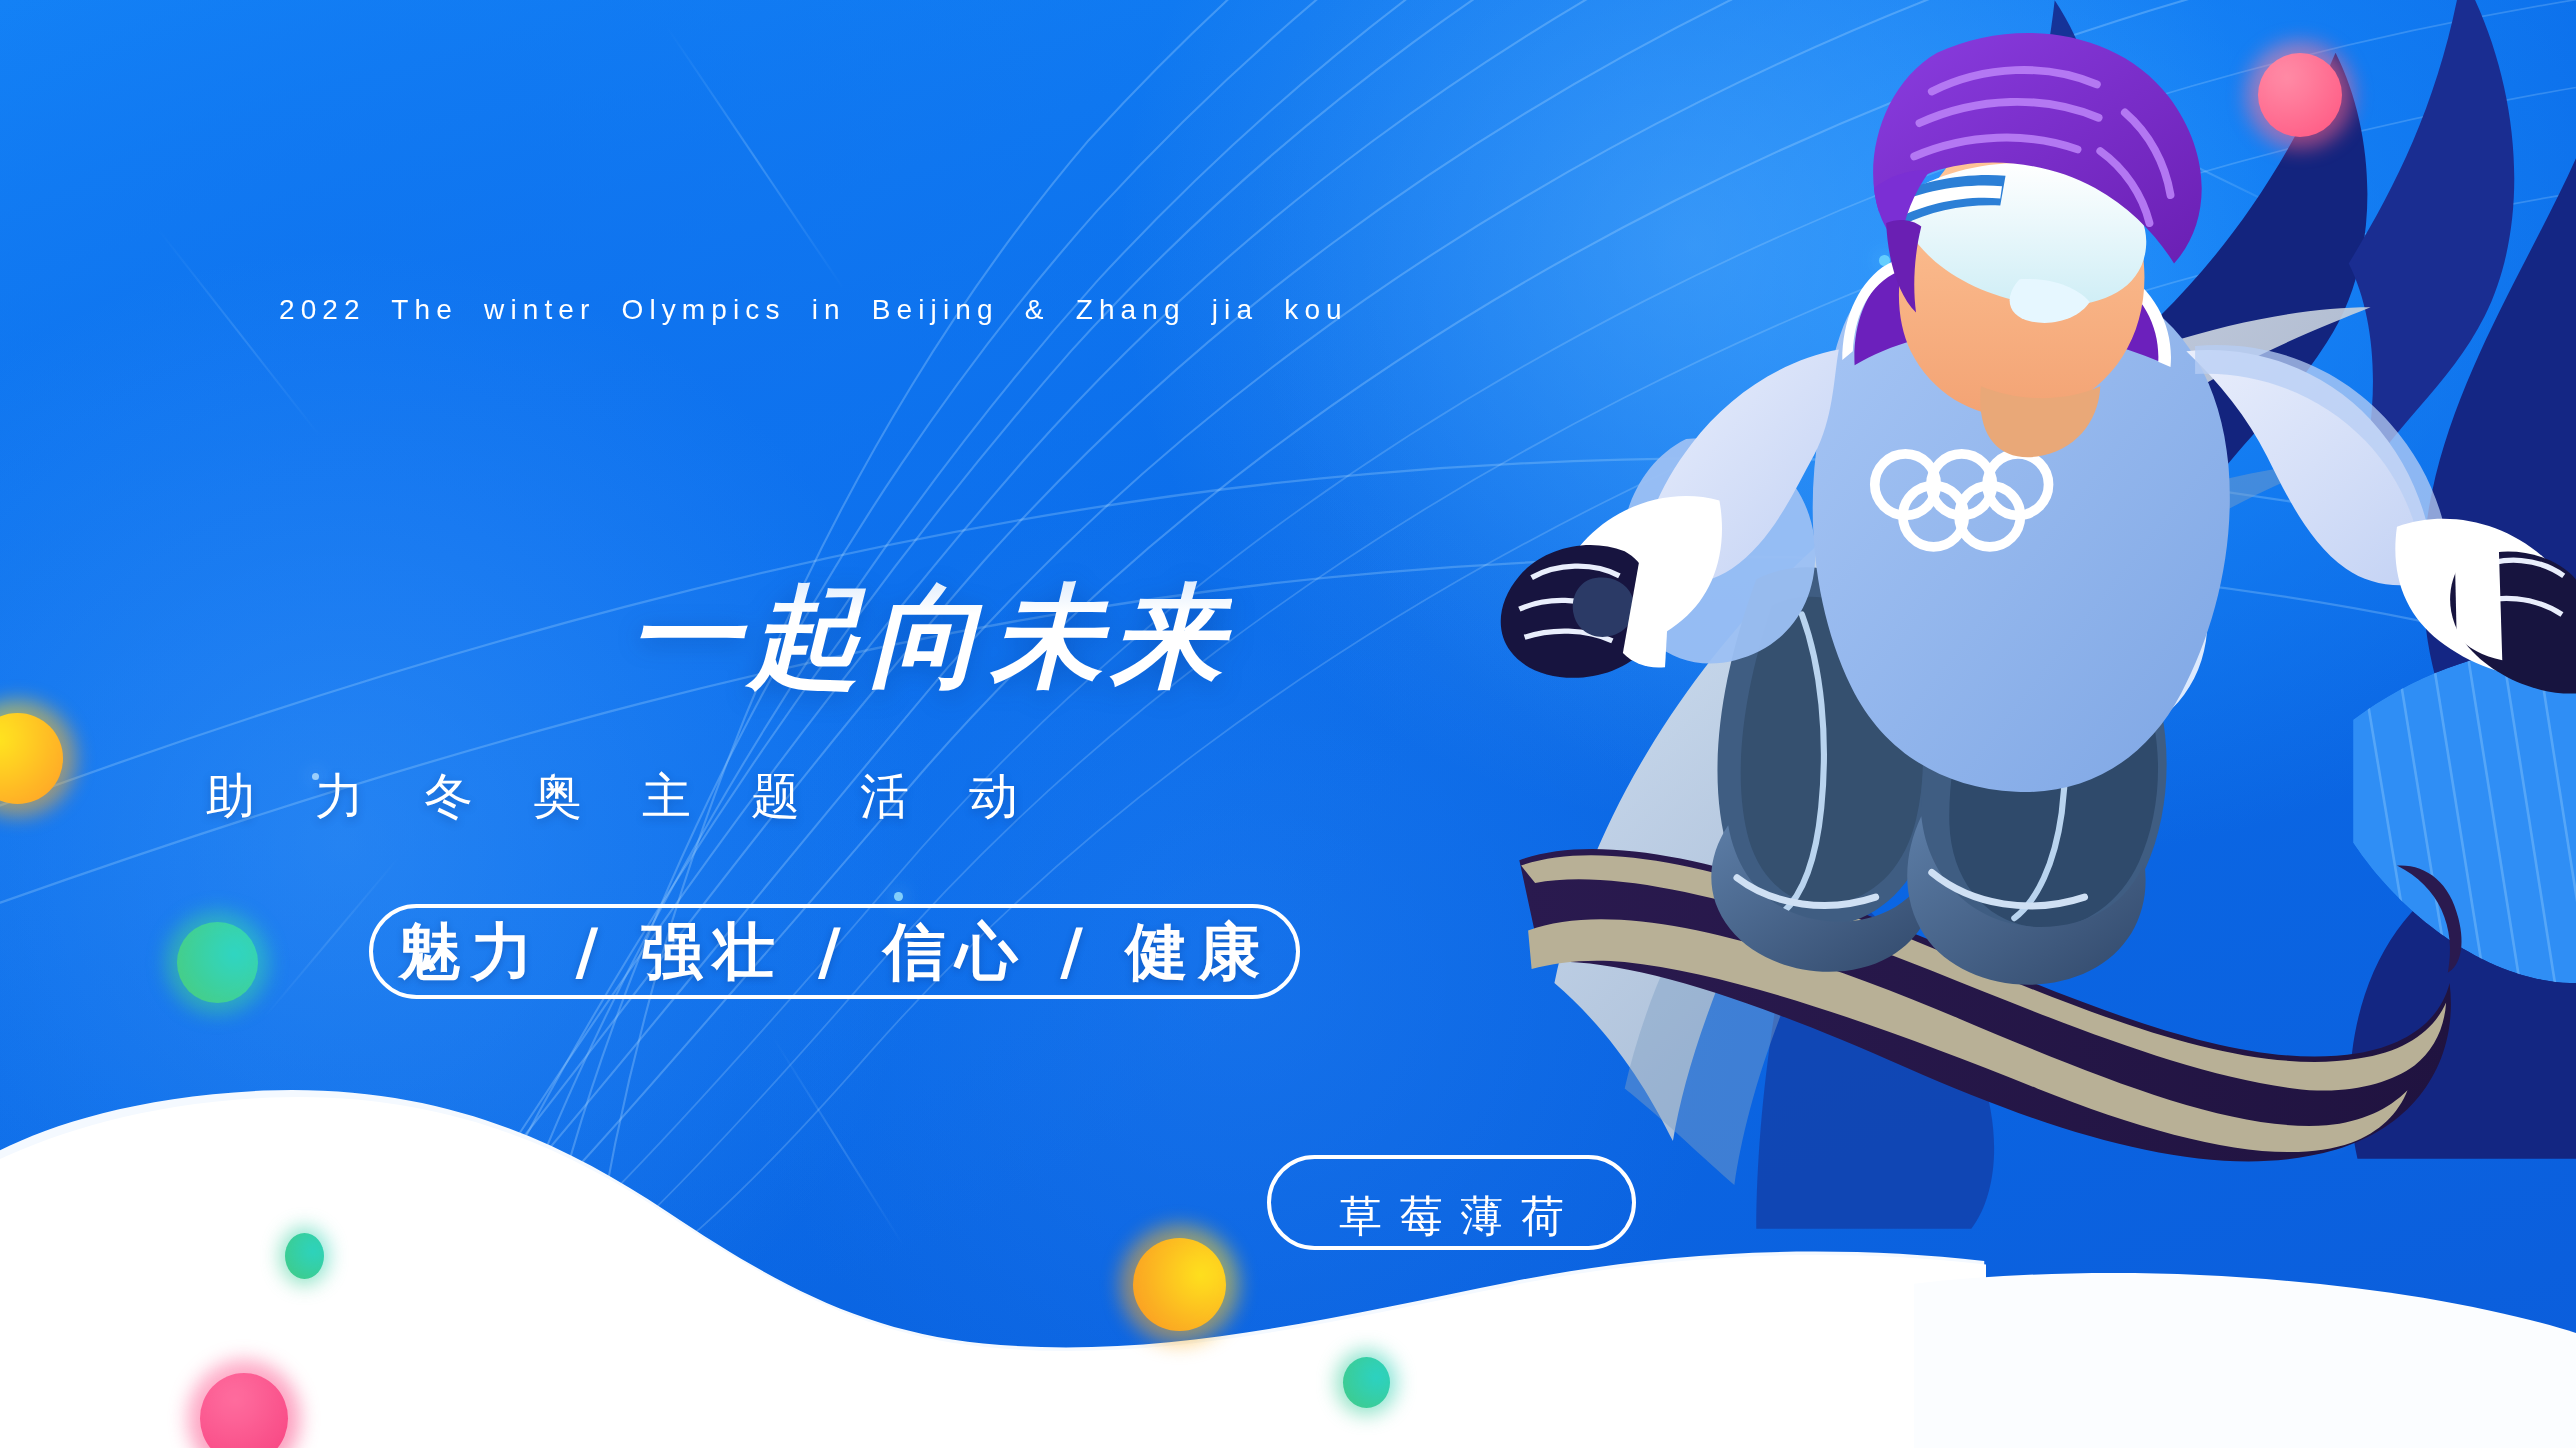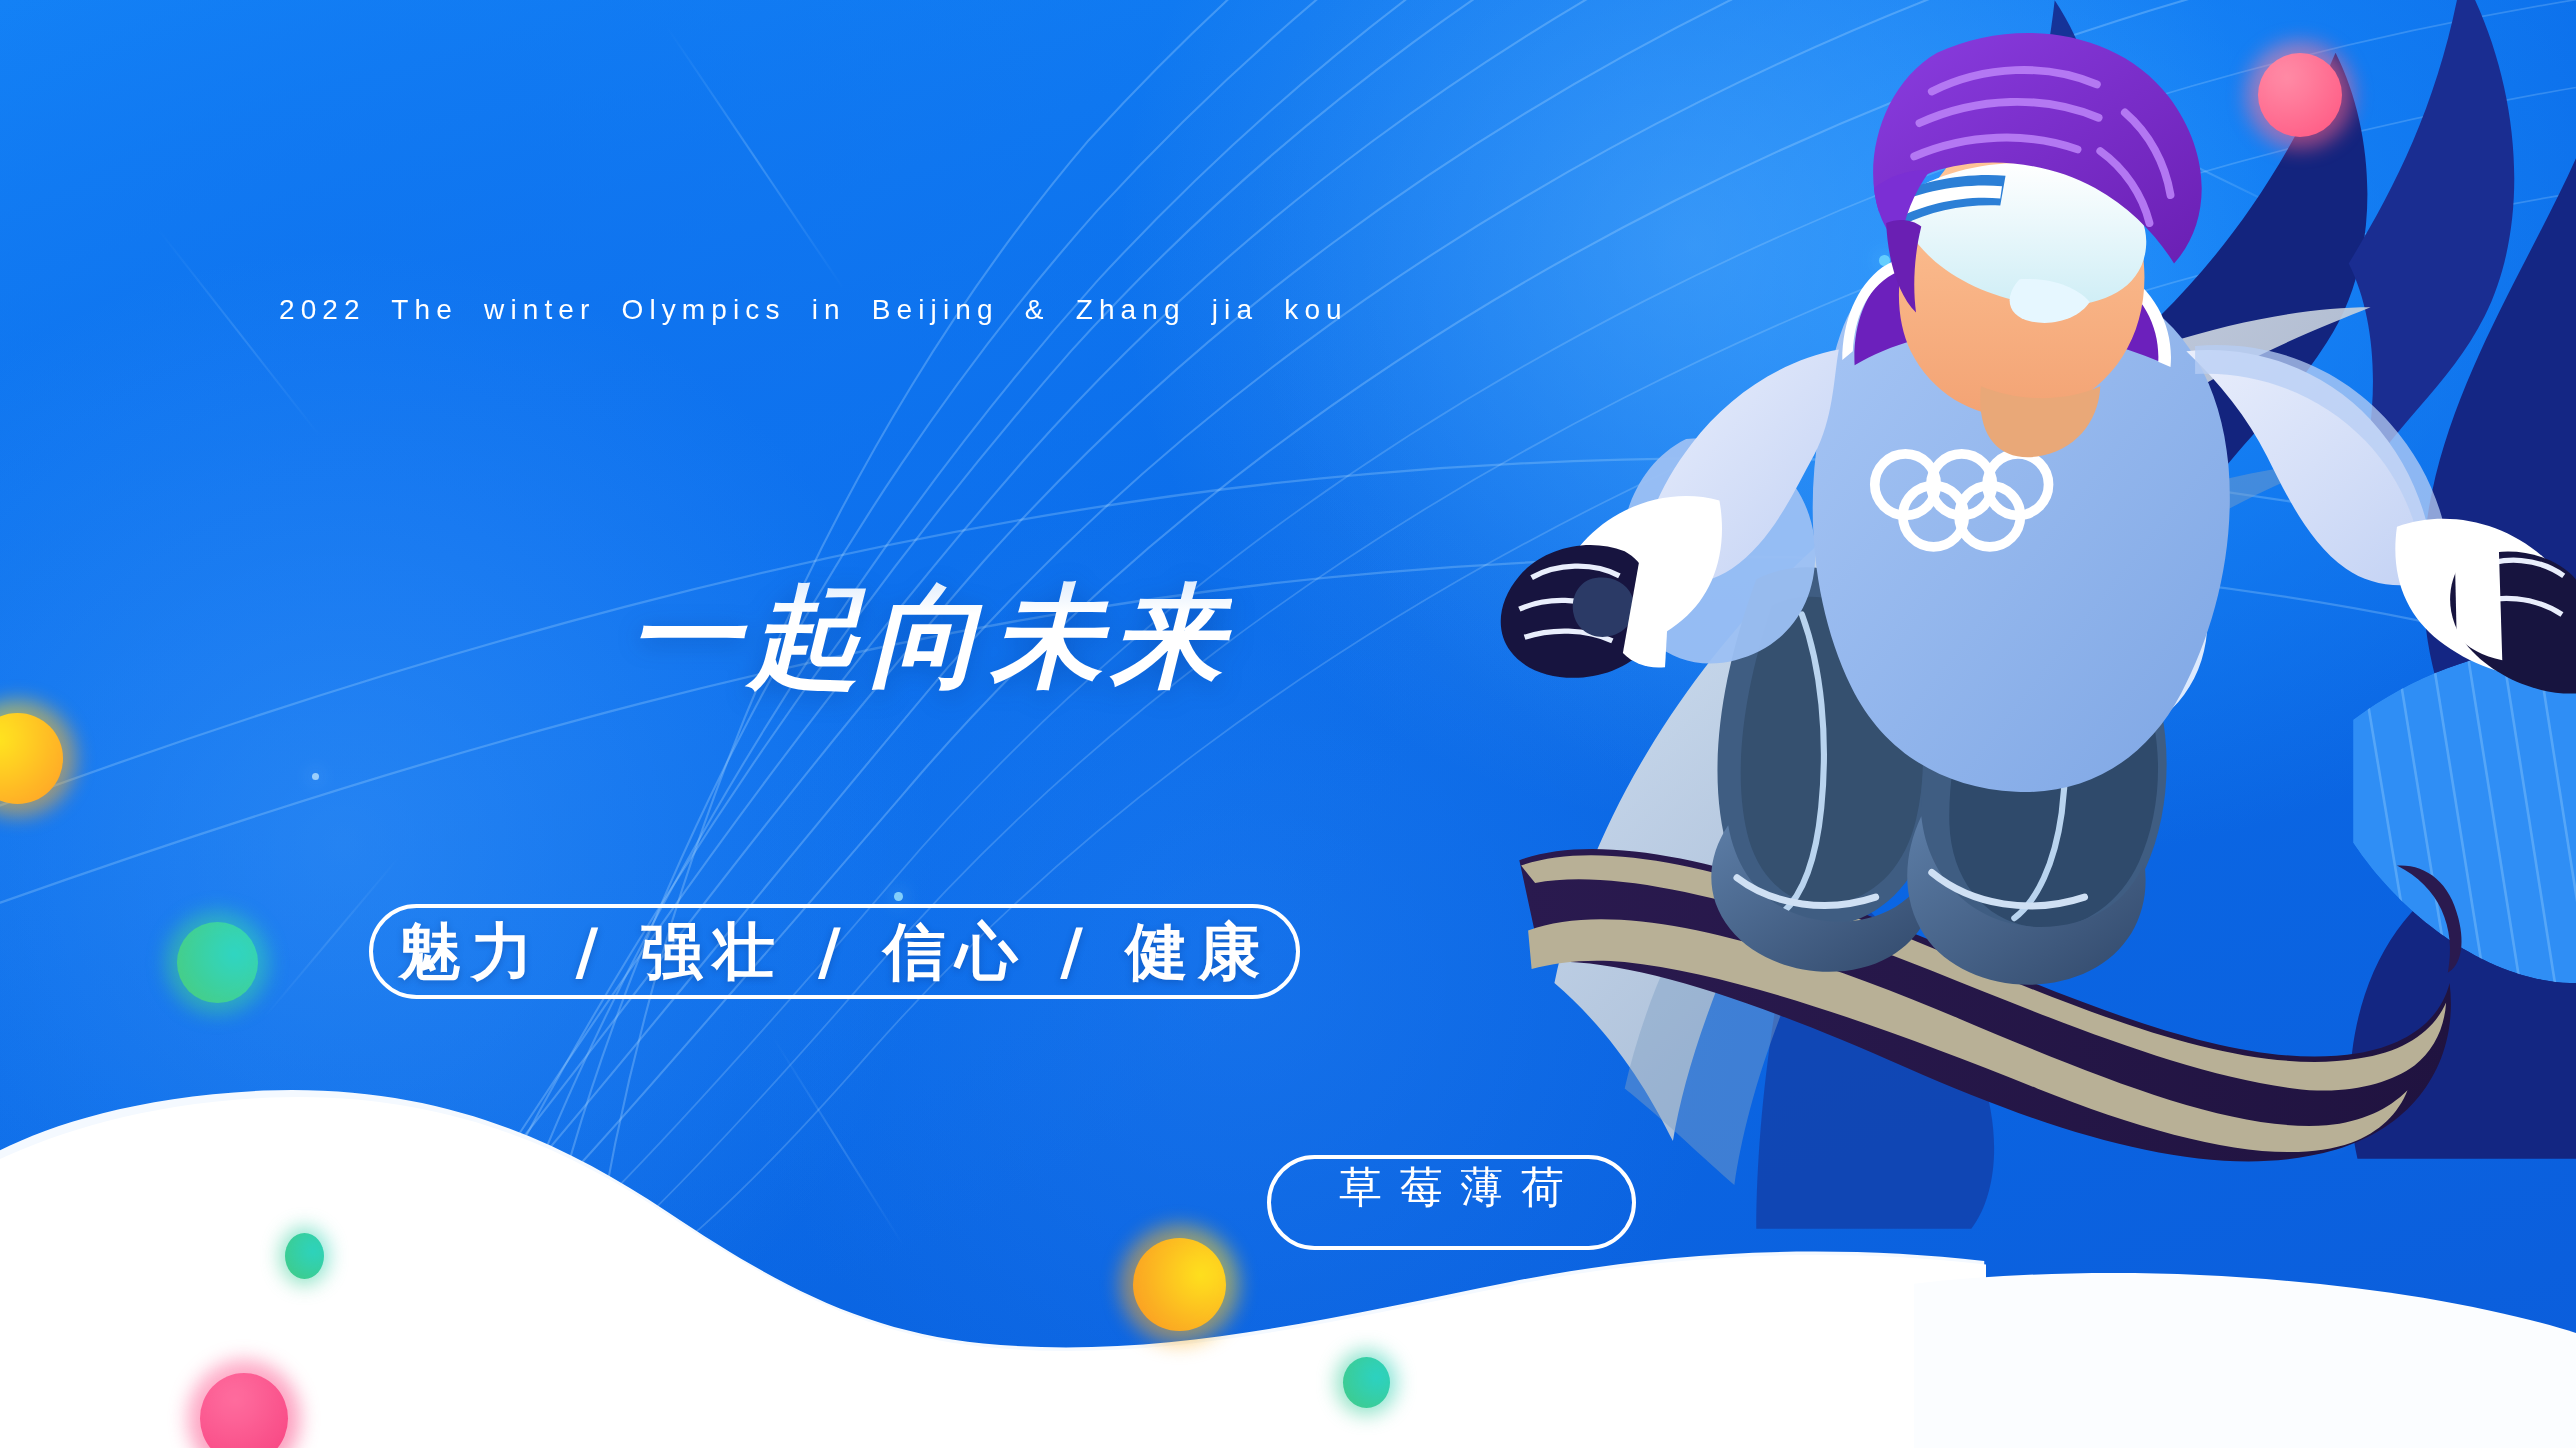--- a/index.html
+++ b/index.html
@@ -80,21 +80,21 @@
     color:#ffffff; font-size:62px; font-weight:700;
     letter-spacing:10.5px; white-space:nowrap;
     font-family:"DejaVu Sans", sans-serif;
     text-shadow:0 1.8px 7px rgba(0,30,90,.25);
   }
 
   .badge{
     position:absolute; left:1267px; top:1155px;
     width:369px; height:95px;
     border:4.4px solid #ffffff; border-radius:51px;
-    display:flex; align-items:flex-start; justify-content:center;
+    display:flex; align-items:flex-end; justify-content:center;
     color:#ffffff; font-size:43px;
     letter-spacing:17.6px; text-indent:17.6px; white-space:nowrap;
     font-family:"DejaVu Serif", serif;
   }
 
   
   .athlete{ position:absolute; left:1493px; top:0; width:1083px; height:1229px; pointer-events:none; }
   .athlete svg{ display:block; }
 </style>
 </head>
@@ -358,20 +358,21 @@
   <div class="orb" style="left:1133px; top:1238px; width:93px; height:93px; background:radial-gradient(circle at 72% 40%, #ffe41d, #f98b26);"></div>
   <div class="orb" style="left:1343px; top:1357px; width:47px;  height:51px;  background:radial-gradient(circle at 70% 40%, #2ad3c8, #45c97c);"></div>
 
   <div class="content">
 
     <div class="eyebrow">2022 The winter Olympics in Beijing  &amp; Zhang jia kou</div>
 
 
     <div class="title-line title-2">一起向未来</div>
 
+    <div class="subtitle">助力冬奥主题活动</div>
 
     <div class="pill">
       <span>魅力 / 强壮 / 信心 / 健康</span>
     </div>
   </div>
 
   <div class="badge">
     <span>草莓薄荷</span>
   </div>
 

